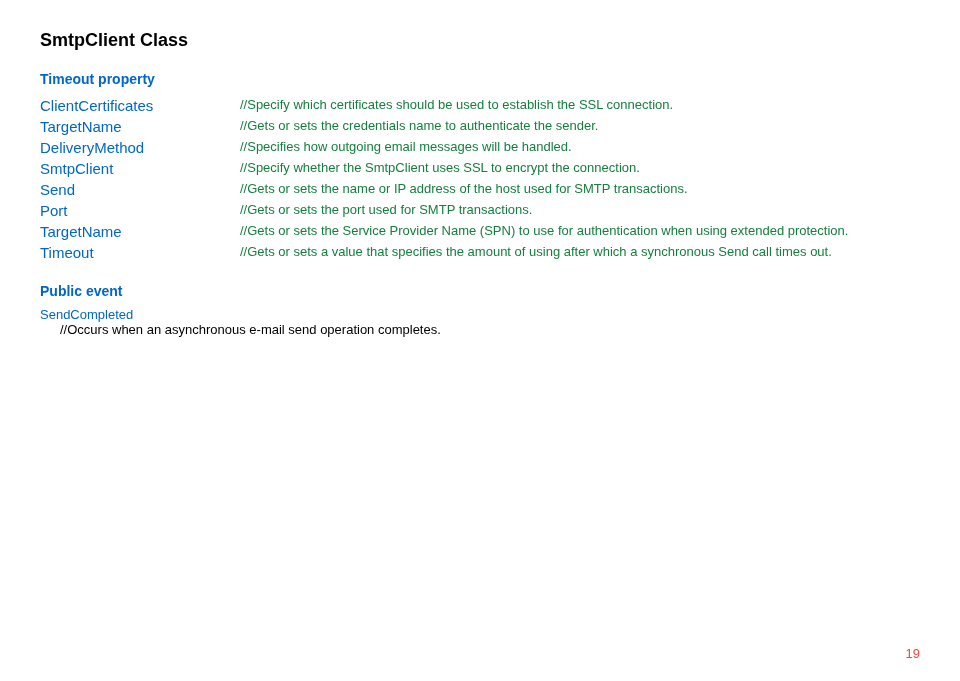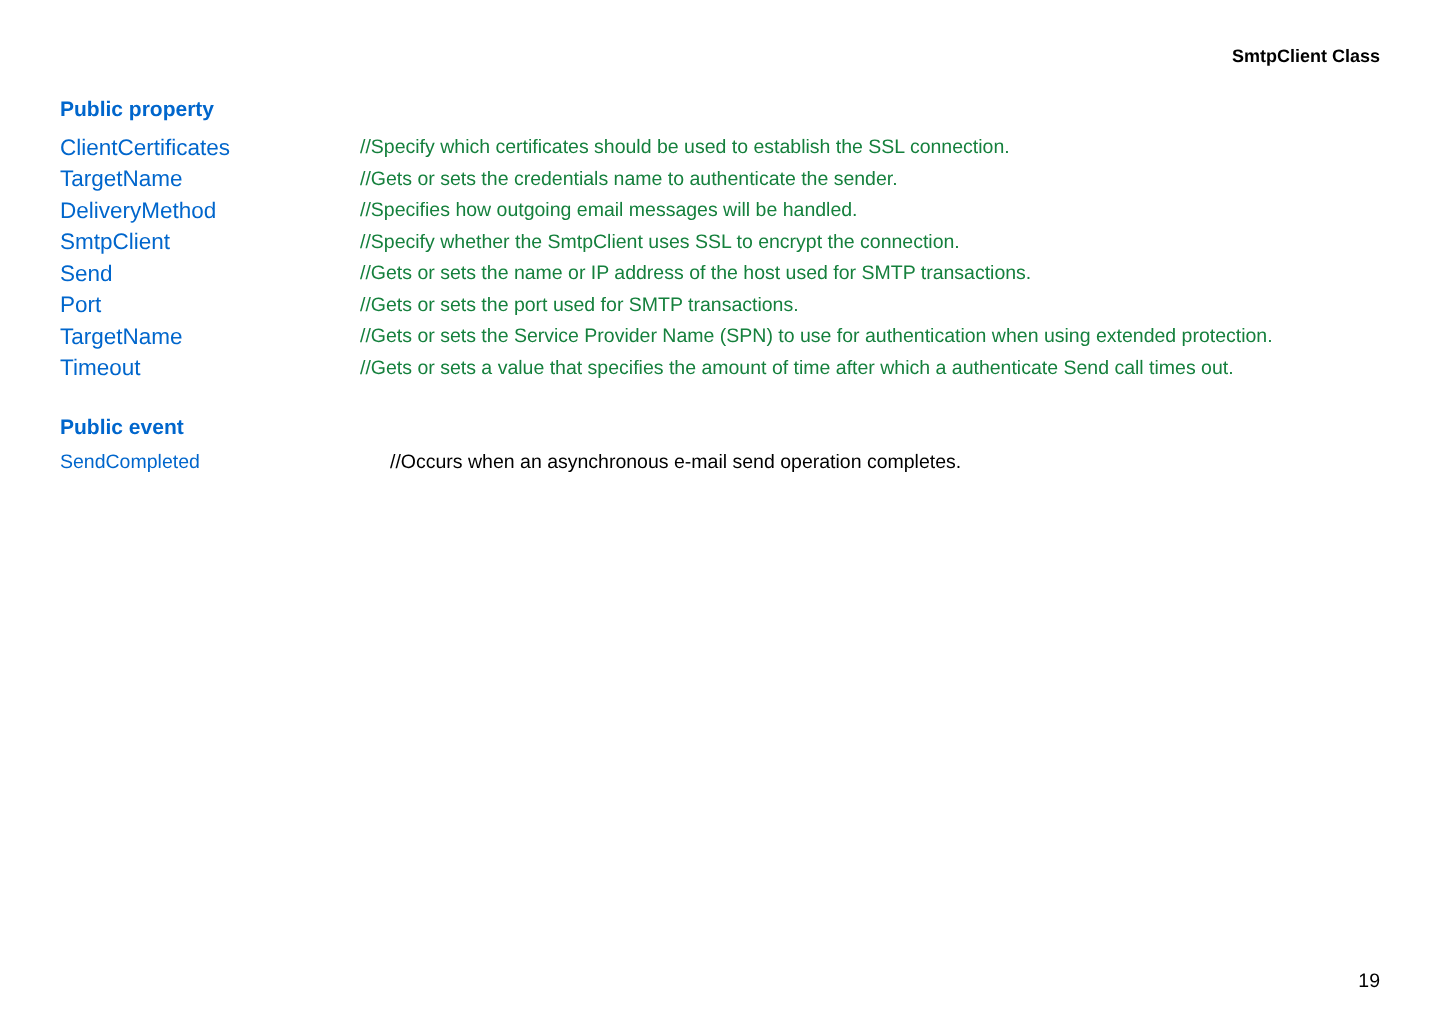--- a/index.html
+++ b/index.html
@@ -16,25 +16,24 @@
       width: 960px;
       min-height: 681px;
       position: relative;
     }
 
     .page-container {
       padding: 30px 40px 40px 40px;
     }
 
     .page-title {
-      font-size: 12px;
+      font-size: 18px;
       font-weight: bold;
       color: #000000;
       margin-bottom: 20px;
-      text-align: right;
     }
 
     .section-header {
       font-size: 14px;
       font-weight: bold;
       color: #0066cc;
       margin-bottom: 8px;
       margin-top: 10px;
     }
 
@@ -57,21 +56,21 @@
     }
 
     .property-desc {
       color: #15803d;
       font-size: 13px;
       padding-left: 20px;
     }
 
     .event-row {
       display: flex;
-      flex-direction: row;
+      flex-direction: column;
       gap: 0;
       margin-top: 4px;
     }
 
     .event-name {
       color: #0066cc;
       font-size: 13px;
       min-width: 200px;
     }
 
@@ -79,31 +78,31 @@
       color: #000000;
       font-size: 13px;
       padding-left: 20px;
     }
 
     .page-number {
       position: absolute;
       bottom: 20px;
       right: 40px;
       font-size: 13px;
-      color: #000000;
+      color: #ef4444;
     }
   </style>
 </head>
 <body>
 
 <div class="page-container">
 
   <div class="page-title">SmtpClient Class</div>
 
-  <div class="section-header">Public property</div>
+  <div class="section-header">Timeout property</div>
 
   <table class="property-table">
     <tbody id="properties-body">
     <tr>
           <td class="property-name">ClientCertificates</td>
           <td class="property-desc">//Specify which certificates should be used to establish the SSL connection.</td>
         </tr>
         <tr>
           <td class="property-name">TargetName</td>
           <td class="property-desc">//Gets or sets the credentials name to authenticate the sender.</td>
@@ -123,21 +122,21 @@
         <tr>
           <td class="property-name">Port</td>
           <td class="property-desc">//Gets or sets the port used for SMTP transactions.</td>
         </tr>
         <tr>
           <td class="property-name">TargetName</td>
           <td class="property-desc">//Gets or sets the Service Provider Name (SPN) to use for authentication when using extended protection.</td>
         </tr>
         <tr>
           <td class="property-name">Timeout</td>
-          <td class="property-desc">//Gets or sets a value that specifies the amount of time after which a authenticate Send call times out.</td>
+          <td class="property-desc">//Gets or sets a value that specifies the amount of using after which a synchronous Send call times out.</td>
         </tr>
       </tbody>
   </table>
 
   <div class="section-header">Public event</div>
 
   <div class="event-row">
     <span class="event-name">SendCompleted</span>
     <span class="event-desc">//Occurs when an asynchronous e-mail send operation completes.</span>
   </div>

